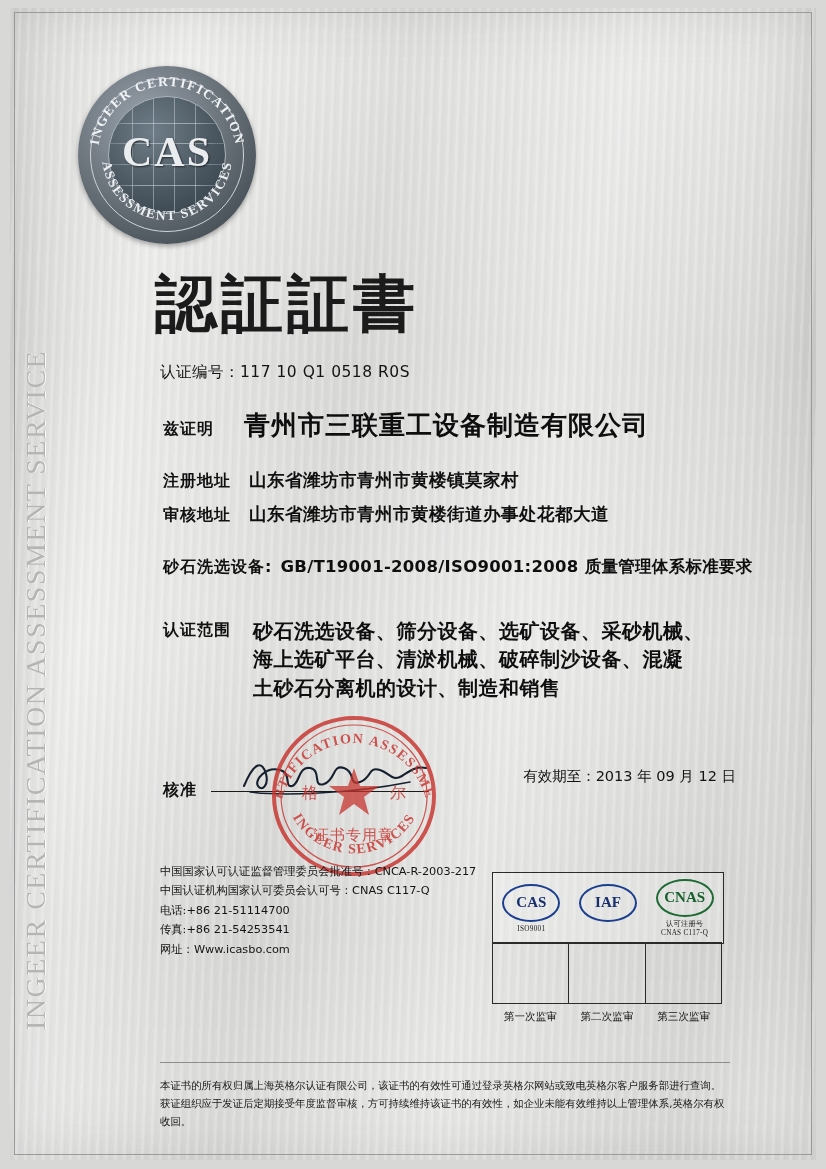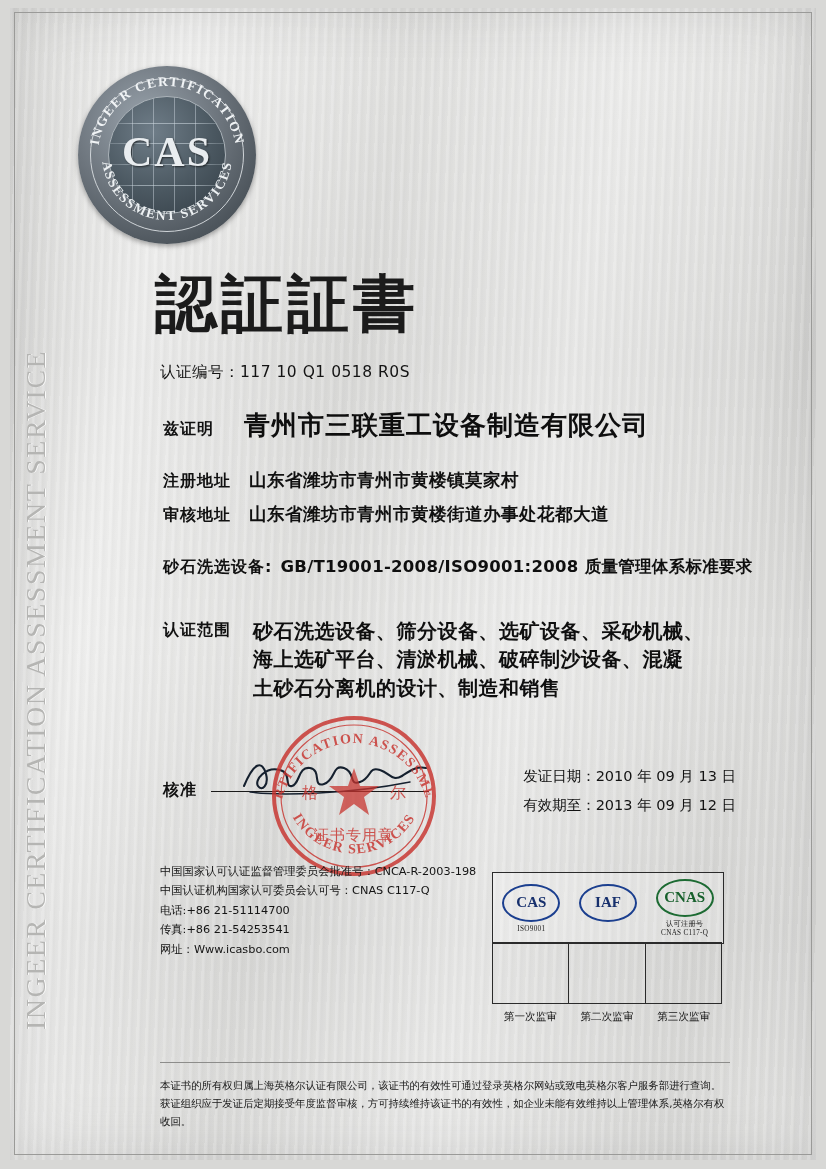--- a/index.html
+++ b/index.html
@@ -475,29 +475,26 @@
       <textPath href="#sArcBot" startOffset="50%" text-anchor="middle">INGEER        SERVICES</textPath>
     </text>
     <polygon points="86,56 92,74 111,74 96,85 101,103 86,92 71,103 76,85 61,74 80,74" fill="#c8332e" opacity="0.9"></polygon>
     <text x="86" y="128" text-anchor="middle" font-family="DejaVu Sans, sans-serif" font-size="15" fill="#c8332e" letter-spacing="1">证书专用章</text>
     <text x="42" y="86" text-anchor="middle" font-family="DejaVu Sans, sans-serif" font-size="16" fill="#c8332e">格</text>
     <text x="130" y="86" text-anchor="middle" font-family="DejaVu Sans, sans-serif" font-size="16" fill="#c8332e">尔</text>
   </svg>
 
   <div class="dates">
     <div>
-      <span>发证日期：</span><span>2010 年 09 月 13 日</span>
-    </div>
-    <div>
       <span>有效期至：</span><span>2013 年 09 月 12 日</span>
     </div>
   </div>
 
   <div class="info">
-    <div>中国国家认可认证监督管理委员会批准号：CNCA-R-2003-198</div>
+    <div>中国国家认可认证监督管理委员会批准号：CNCA-R-2003-217</div>
     <div>中国认证机构国家认可委员会认可号：CNAS C117-Q</div>
     <div>电话:+86 21-51114700</div>
     <div>传真:+86 21-54253541</div>
     <div>网址：Www.icasbo.com</div>
   </div>
 
   <div class="marks">
     <div class="mark-cas">
       <div class="oval">CAS</div>
       <div class="mark-sub">ISO9001</div>

